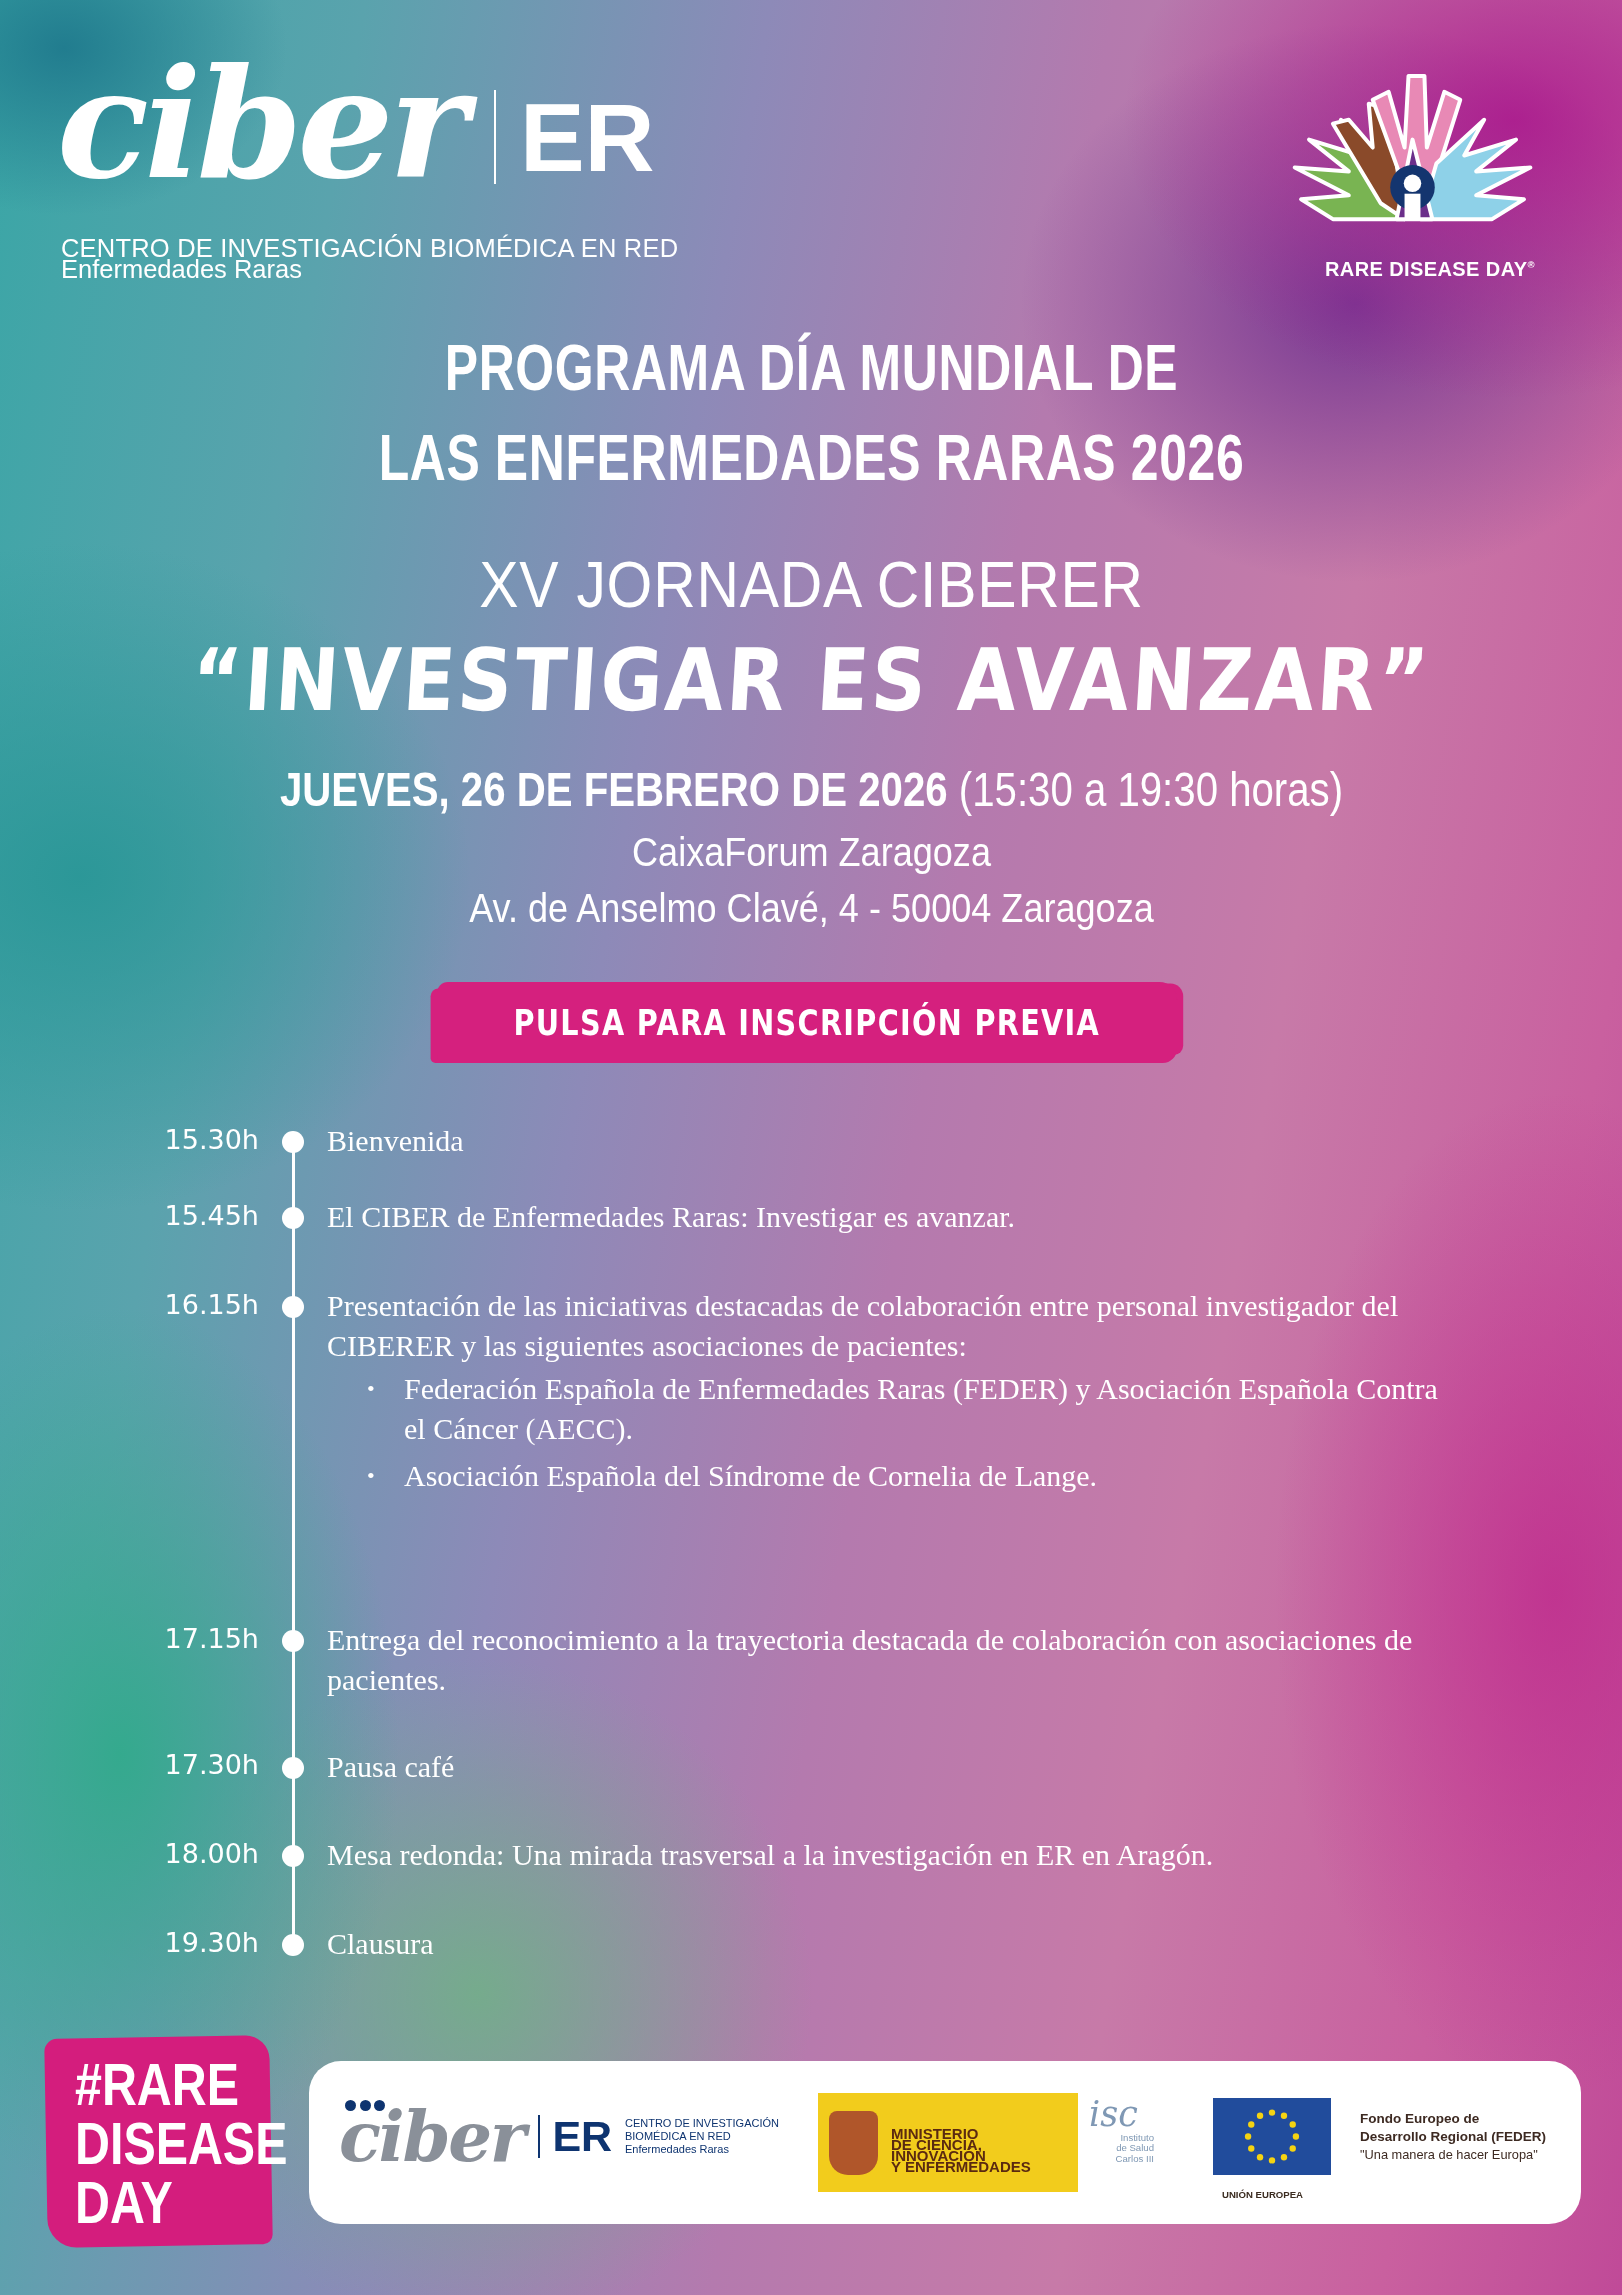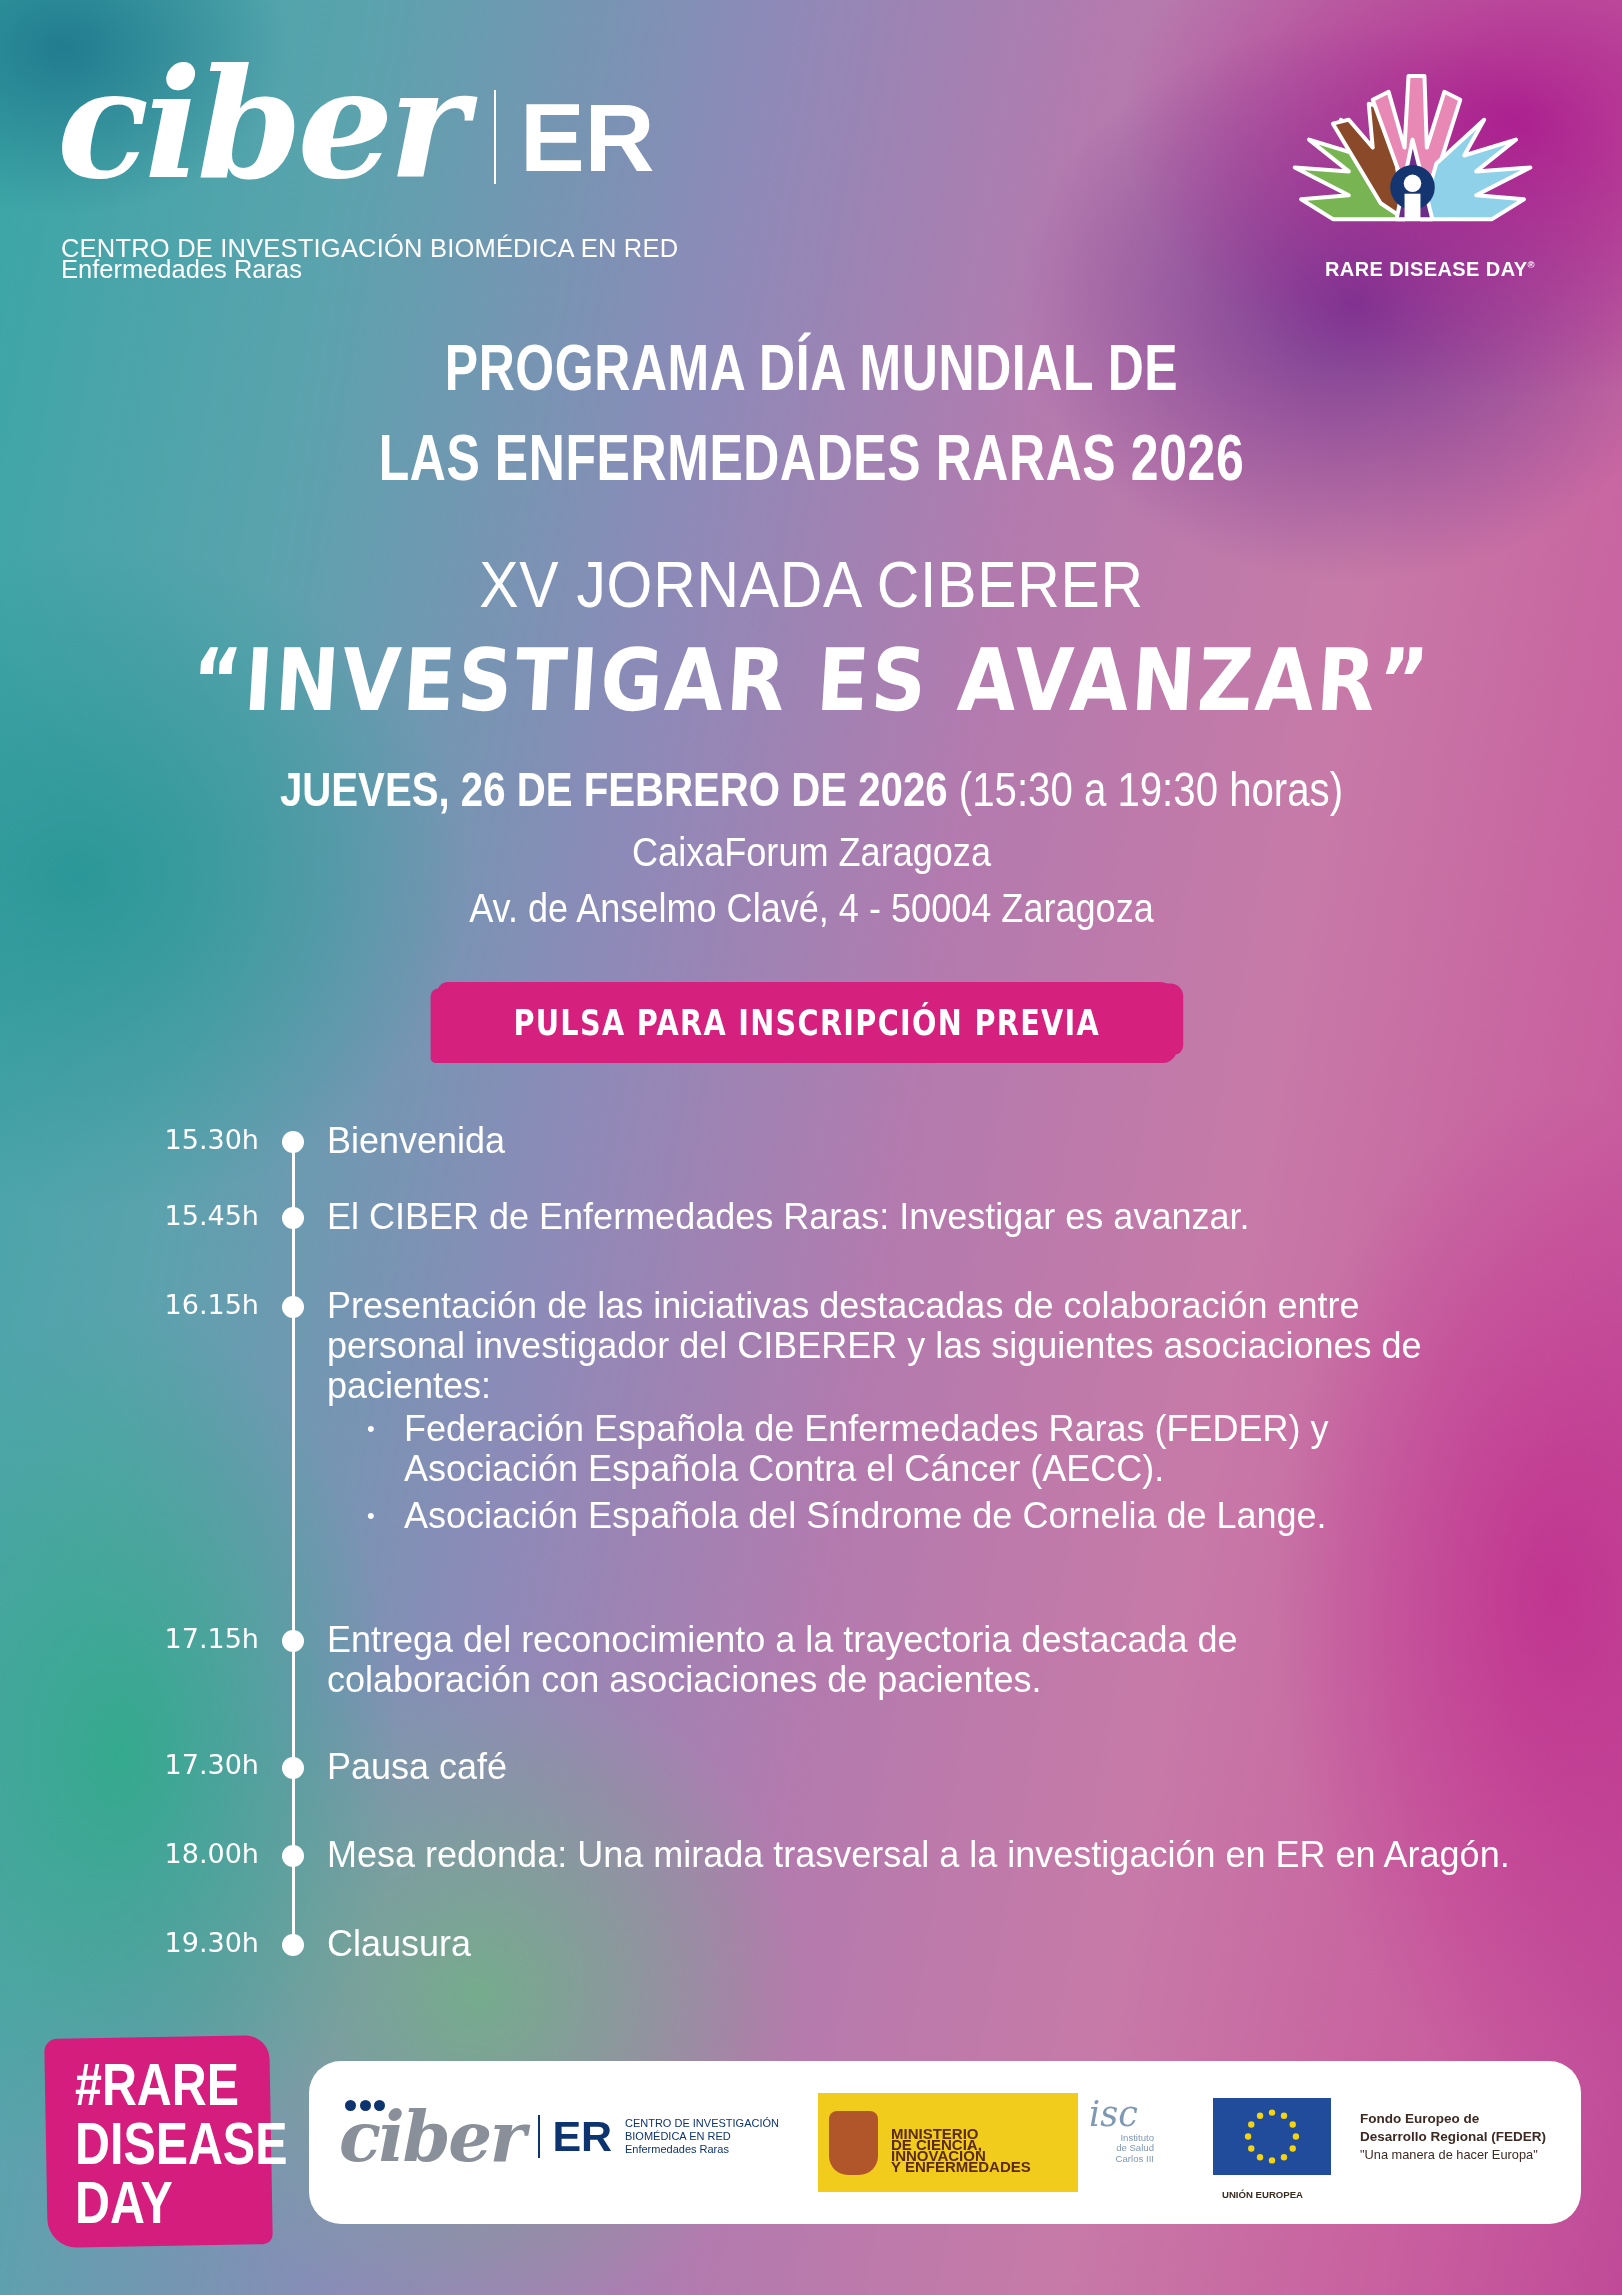--- a/index.html
+++ b/index.html
@@ -65,21 +65,21 @@
     .register-btn span {
       font-family: "DejaVu Sans", sans-serif; font-weight: bold; font-size: 35px; letter-spacing: 1.6px;
       transform: scaleX(0.82); white-space: nowrap; color: #fff;
     }
 
     
     .timeline-line { position: absolute; left: 292px; top: 1140px; width: 3.2px; height: 805px; background: #ffffff; }
     .tl-item { position: absolute; left: 0; width: 1623px; }
     .tl-time { position: absolute; left: 159px; width: 100px; text-align: right; font-family: "DejaVu Sans", sans-serif; font-size: 27px; color: #fff; }
     .tl-dot { position: absolute; left: 282px; width: 22px; height: 22px; border-radius: 50%; background: #fff; }
-    .tl-text { position: absolute; left: 327px; width: 1196px; font-family: Liberation Sans, sans-serif; font-size: 36px; line-height: 40px; color: #fff; }
+    .tl-text { position: absolute; left: 327px; width: 1196px; font-family: Liberation Serif, serif; font-size: 30px; line-height: 40px; color: #fff; }
     .tl-bullets { list-style: none; margin-top: 3.2px; }
     .tl-bullets li { position: relative; padding-left: 77px; margin-bottom: 6.4px; line-height: 40px; }
     .tl-bullets li::before { content: "•"; position: absolute; left: 40px; top: 0; font-size: 22px; }
 
     
     .hashtag-badge {
       position: absolute; left: 46px; top: 2037px; width: 225px; height: 209px;
       background: #d41d7d; border-radius: 12.8px 24px 9.6px 29px;
       transform: rotate(-1deg);
     }

